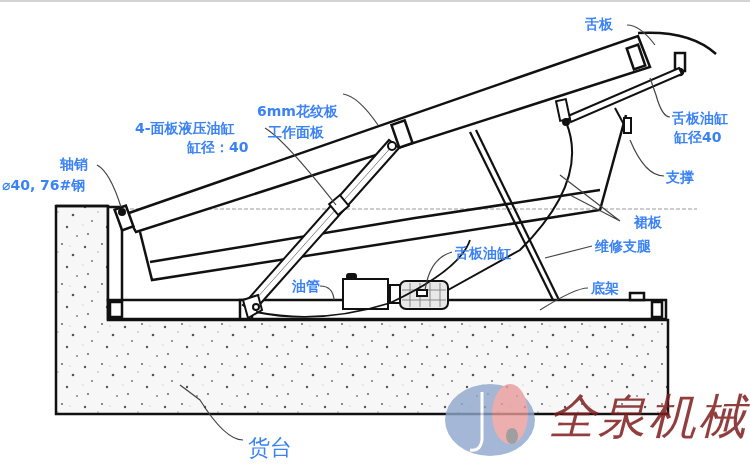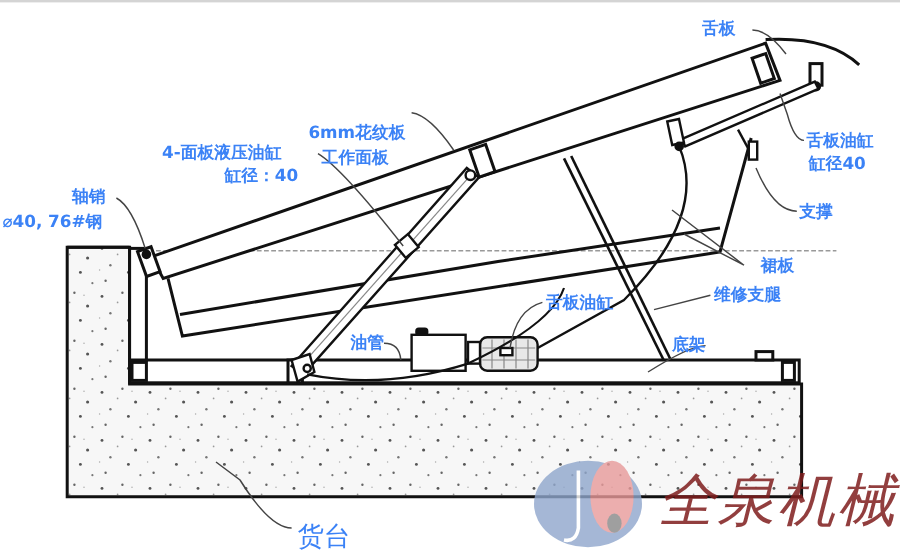--- a/index.html
+++ b/index.html
@@ -147,16 +147,16 @@
 <div class="lbl" style="left:187px;top:139px;">缸径：40</div>
 <div class="lbl" style="left:60px;top:157px;font-family:Liberation Mono, monospace;">轴销</div>
 <div class="lbl" style="left:2px;top:177px;">⌀40, 76#钢</div>
 <div class="lbl" style="left:672px;top:110px;text-align:center;">舌板油缸</div>
 <div class="lbl" style="left:674px;top:129px;">缸径40</div>
 <div class="lbl" style="left:666px;top:169px;text-align:center;">支撑</div>
 <div class="lbl" style="left:622px;top:214px;margin-left:12px;">裙板</div>
 <div class="lbl" style="left:455px;top:245px;">舌板油缸</div>
 <div class="lbl" style="left:595px;top:238px;">维修支腿</div>
 <div class="lbl" style="left:292px;top:278px;text-align:right;">油管</div>
-<div class="lbl" style="left:560px;top:280px;">底架</div>
+<div class="lbl" style="left:591px;top:280px;">底架</div>
 <div class="lbl big" style="left:248px;top:437px;">货台</div>
 
 <div class="wm" style="left:548px;top:385px;">全泉机械</div>
 
 </body></html>

